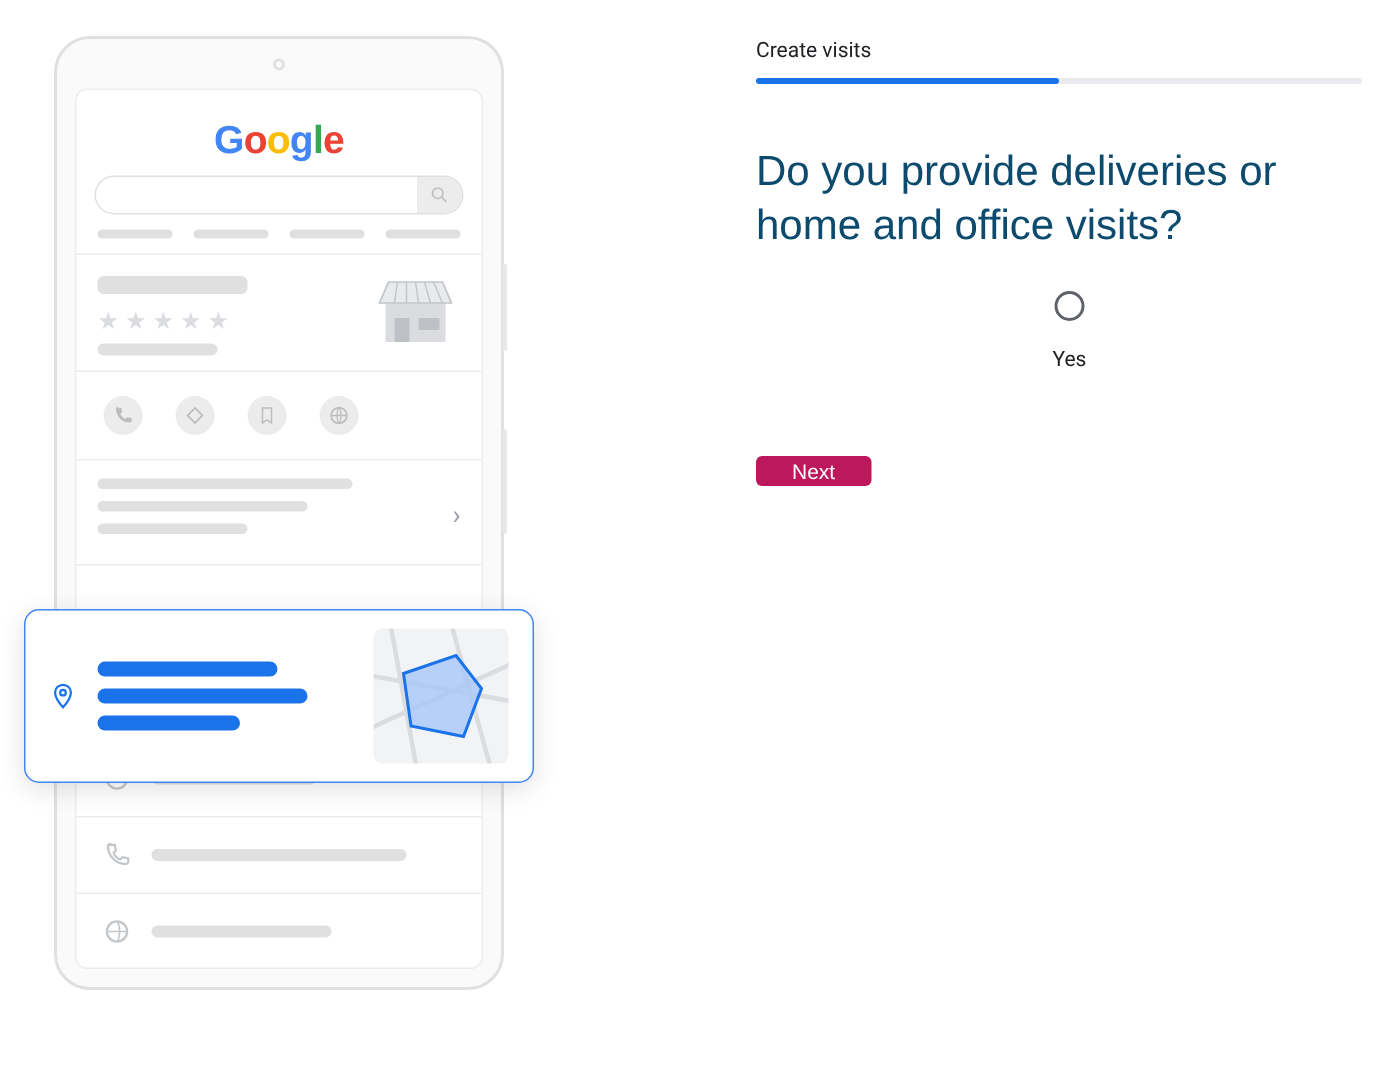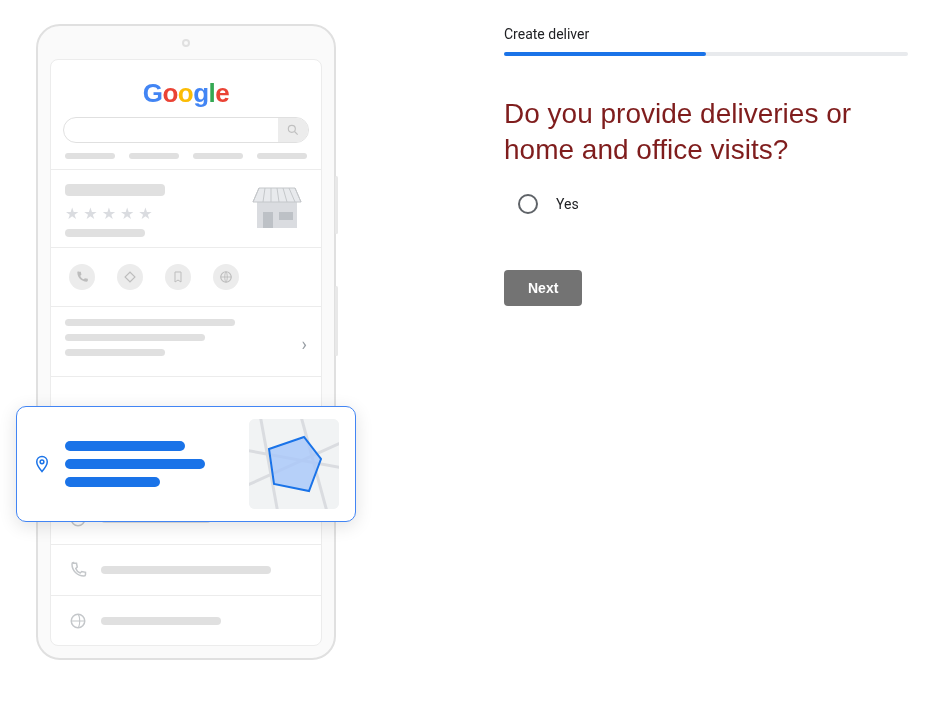--- a/index.html
+++ b/index.html
@@ -110,28 +110,28 @@
     .lower-row .bar { flex:none; }
     
     .right-col {
       flex:1;
       padding: 6px 0 0 140px;
       max-width: 560px;
     }
     .step-label { font-size:14px; color:#202124; margin-bottom:10px; }
     .progress { height:4px; background:#e8eaed; border-radius:2px; margin-bottom:40px; position:relative; }
     .progress .fill { position:absolute; left:0; top:0; bottom:0; width:50%; background:#1a73e8; border-radius:2px; }
-    h1 { font-size:28px; line-height:36px; font-weight:400; color:#7f1d1d; margin-bottom:26px; font-family:'Google Sans',Arial,sans-serif; }
+    h1 { font-size:28px; line-height:36px; font-weight:400; color:#0c4a6e; margin-bottom:26px; font-family:'Google Sans',Arial,sans-serif; }
     .subtitle { font-size:14px; line-height:20px; color:#5f6368; margin-bottom:40px; max-width:420px; }
-    .radio-row { display:flex; align-items:center; gap:18px; margin:0 0 28px 14px; cursor:pointer; }
+    .radio-row { display:flex; align-items:center; gap:18px; margin:0 0 28px 14px; cursor:pointer;flex-direction:column; }
     .radio { width:20px;height:20px;border:2px solid #5f6368;border-radius:50%; flex:none; }
     .radio-label { font-size:14px; color:#202124; }
     .next-btn {
-      margin-top:28px; background:#737373; color:#fff; border:none; border-radius:4px;
-      padding:0 24px; height:36px; font-size:14px; font-weight:700; cursor:pointer;
+      margin-top:28px; background:#be185d; color:#fff; border:none; border-radius:4px;
+      padding:0 24px; height:20px; font-size:14px; font-weight:400; cursor:pointer;
       font-family:'Google Sans',Arial,sans-serif;
     }
     svg { display:block; }
   </style>
 </head>
 <body>
 
 <div class="left-col">
   <div class="phone">
     <div class="phone-speaker"></div>
@@ -246,21 +246,21 @@
       <svg width="90" height="90" viewBox="0 0 90 90">
         <rect width="90" height="90" fill="#f1f3f4"></rect>
         <path d="M-10 30 L100 50 M10 -10 L30 100 M-10 70 L100 20 M50 -10 L80 100" stroke="#dadce0" stroke-width="3" fill="none"></path>
         <path d="M20 30 L55 18 L72 40 L60 72 L25 65 Z" fill="#a8c7fa" fill-opacity="0.8" stroke="#1a73e8" stroke-width="2"></path>
       </svg>
     </div>
   </div>
 </div>
 
 <div class="right-col">
-  <div class="step-label">Create deliver</div>
+  <div class="step-label">Create visits</div>
   <div class="progress">
     <div class="fill" style="width: 50%;"></div>
   </div>
   <h1>Do you provide deliveries or home and office visits?</h1>
 
   <label class="radio-row">
     <span class="radio"></span>
     <span class="radio-label">Yes</span>
   </label>
 

